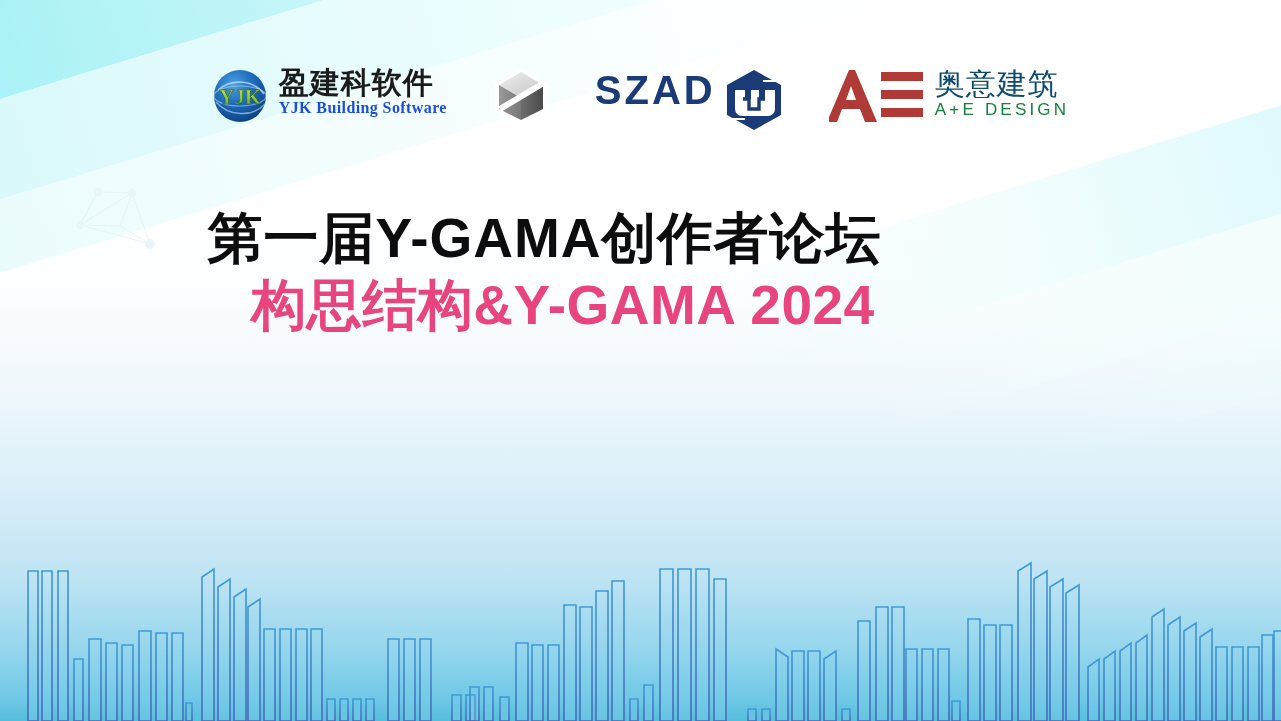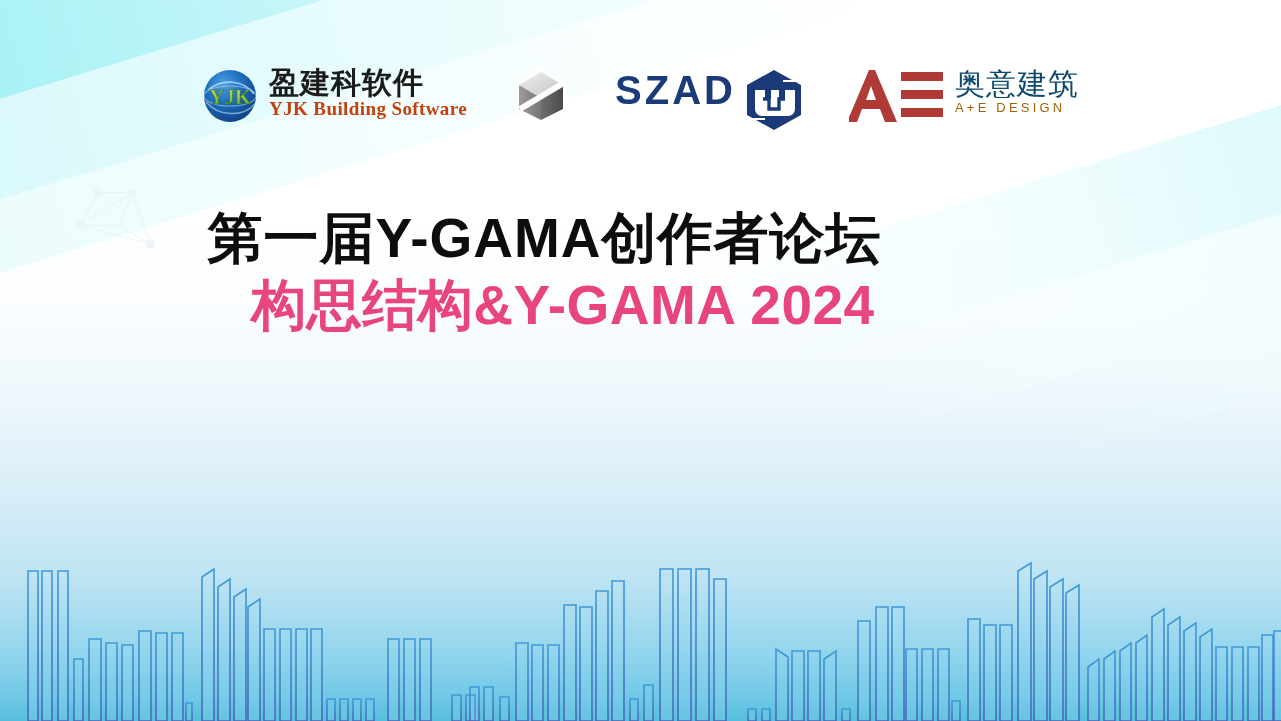--- a/index.html
+++ b/index.html
@@ -141,23 +141,23 @@
     font-weight: bold;
     font-size: 30px;
     line-height: 1.02;
     color: #1b1b1b;
     letter-spacing: 1px;
     white-space: nowrap;
   }
   .yjk-en {
     font-family: "Liberation Serif", "DejaVu Serif", serif;
     font-weight: bold;
-    font-size: 19px;
+    font-size: 16px;
     line-height: 1.1;
-    color: #c2410c;
+    color: #1d4ed8;
     letter-spacing: 0.4px;
     white-space: nowrap;
   }
 
   
   .fjg-mark { width: 60px; height: 58px; flex: 0 0 auto; }
   .fjg-text {
     margin-left: 12px;
     font-size: 26px;
     color: #3a3a3a;
@@ -181,22 +181,22 @@
   .ae-text { margin-left: 10px; display: flex; flex-direction: column; justify-content: center; }
   .ae-cn {
     font-size: 30px;
     font-weight: normal;
     color: #0c4a6e;
     line-height: 1.05;
     letter-spacing: 1px;
     white-space: nowrap;
   }
   .ae-en {
-    font-size: 13px;
-    color: #a16207;
+    font-size: 17px;
+    color: #15803d;
     letter-spacing: 3.2px;
     line-height: 1.2;
     white-space: nowrap;
   }
 
   
   .headline {
     position: absolute;
     left: 0;
     top: 206px;

